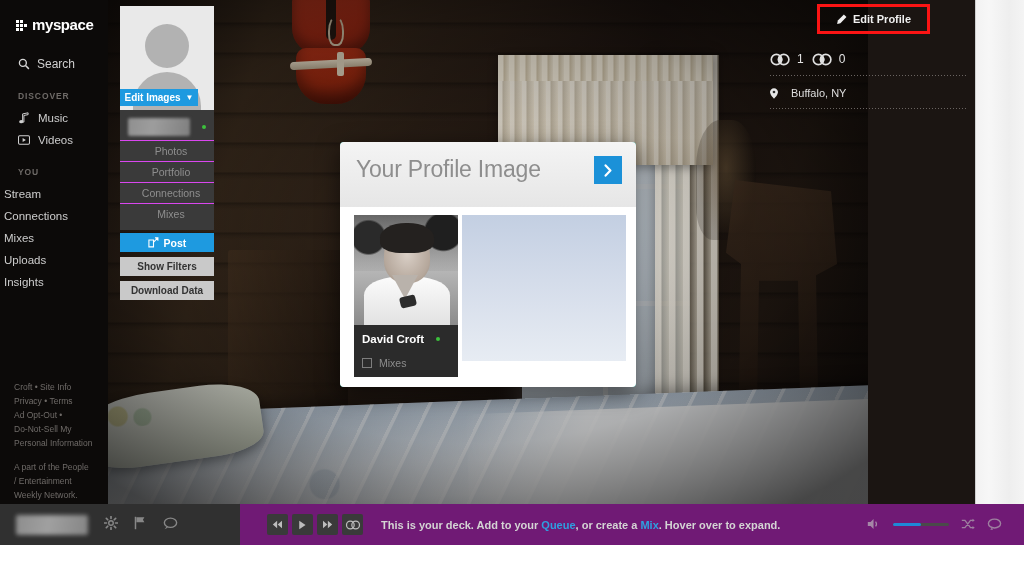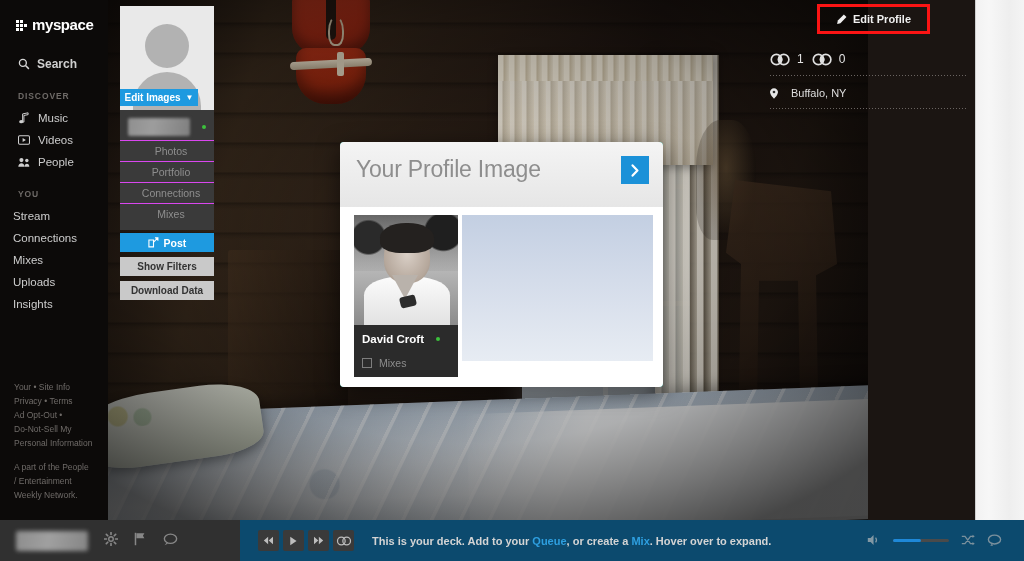--- a/index.html
+++ b/index.html
@@ -193,32 +193,32 @@
   }
   .logo .dots i{ background:#fff; width:3px; height:3px; display:block; }
   .logo .dots i.off{ background:transparent; }
   .logo .word{
     color:#fff; font-size:15px; font-weight:bold; letter-spacing:-.4px;
   }
   .side-search{
     display:flex; align-items:center; gap:7px;
     padding:4px 0 4px 18px; margin-bottom:16px; cursor:pointer;
   }
-  .side-search .lbl{ color:#cfcfcf; font-size:12px;font-weight:bold; }
+  .side-search .lbl{ color:#cfcfcf; font-size:12px; }
   .sect-title{
     color:#6e6a67; font-size:8.5px; font-weight:bold; letter-spacing:.9px;
     padding:0 0 6px 18px; text-transform:uppercase;
   }
   .nav-item{
     display:flex; align-items:center; gap:8px;
     padding:5px 0 5px 18px; cursor:pointer;
   }
   .nav-item .lbl{ color:#cdcdcd; font-size:11.5px; }
   .nav-item .ic{ width:12px; height:12px; display:inline-flex; align-items:center; justify-content:center; }
-  .nav-plain{ padding-left:13px;align-items:flex-end; }
+  .nav-plain{ padding-left:4px;align-items:flex-end; }
   .nav-plain .lbl{ color:#cdcdcd; font-size:11.5px; }
   .spacer-you{ height:16px; }
   .side-footer{
     position:absolute; left:14px; bottom:18px; width:88px;
     color:#6f6b68; font-size:8.5px; line-height:14px;
   }
   .side-footer .blk{ margin-bottom:10px; }
 
   
   .profile-card{
@@ -292,21 +292,21 @@
     height:1px; width:100%;
     background-image: linear-gradient(to right,#6a6461 50%, rgba(0,0,0,0) 0%);
     background-size: 3px 1px; background-repeat: repeat-x;
     margin-bottom:11px;
   }
   .loc-row{ display:flex; align-items:center; gap:13px; padding-bottom:9px; }
   .loc-row .lbl{ color:#dedede; font-size:11px; }
 
   
   .tut-modal{
-    position:absolute; left:340px; top:142px; width:323px; z-index:40;
+    position:absolute; left:340px; top:142px; width:296px; z-index:40;
     border-radius:4px; overflow:hidden;
     background:#14b8a6;
     box-shadow: 0 6px 22px rgba(0,0,0,.55);
   }
   .tut-head{
     background: linear-gradient(to bottom,#f4f4f4,#e6e6e6);
     padding:14px 16px 16px 16px; position:relative;
   }
   .tut-title{
     color:#8e8e8e; font-size:23px; font-weight:300; letter-spacing:-.2px;
@@ -377,23 +377,23 @@
     flex:1; margin-left:4px; height:146px;
     background: linear-gradient(to bottom,#c3cfe2 0%, #d4dcea 45%, #e7ecf3 100%);
     position:relative;
   }
   .cursor-arrow{
     position:absolute; left:128px; top:86px; width:0; height:0; z-index:45;
   }
 
   
   .player-bar{
-    position:absolute; left:0; bottom:0; width:1024px; height:41px;
-    background:#0c4a6e; z-index:50;
-    display:flex; align-items:center;
+    position:absolute; left:0; bottom:16px; width:1024px; height:41px;
+    background:#701a75; z-index:50;
+    display:flex; align-items:center;gap:9px;
   }
   .pb-left{
     width:240px; height:100%; display:flex; align-items:center; gap:16px;
     padding-left:16px; background:#303030;
   }
   .user-blur{
     width:72px; height:20px; border-radius:2px;
     background: linear-gradient(100deg,#8d8d8d,#a0a0a0 45%,#858585);
     filter: blur(2px);
   }
@@ -507,31 +507,20 @@
       <div class="nav-item">
         <span class="ic">
           <svg width="13" height="10" viewBox="0 0 14 11">
             <rect x="0.6" y="0.6" width="12.8" height="9.8" rx="1.4" fill="none" stroke="#cfcfcf" stroke-width="1.2"></rect>
             <path d="M5.4 3.2l3.8 2.3-3.8 2.3z" fill="#cfcfcf"></path>
           </svg>
         </span>
         <span class="lbl">Videos</span>
       </div>
 
-      <div class="nav-item">
-        <span class="ic">
-          <svg width="13" height="11" viewBox="0 0 14 12">
-            <circle cx="4" cy="3.2" r="2.4" fill="#cfcfcf"></circle>
-            <circle cx="10.3" cy="3.6" r="2" fill="#cfcfcf"></circle>
-            <path d="M0.4 11c0-2.6 1.6-4 3.6-4s3.6 1.4 3.6 4z" fill="#cfcfcf"></path>
-            <path d="M7.6 11c0-2.2 1.2-3.4 2.8-3.4s2.8 1.2 2.8 3.4z" fill="#cfcfcf"></path>
-          </svg>
-        </span>
-        <span class="lbl">People</span>
-      </div>
 
       <div class="spacer-you"></div>
       <div class="sect-title">YOU</div>
 
       <div class="nav-item nav-plain">
         <span class="lbl">Stream</span>
       </div>
       <div class="nav-item nav-plain">
         <span class="lbl">Connections</span>
       </div>
@@ -540,21 +529,21 @@
       </div>
       <div class="nav-item nav-plain">
         <span class="lbl">Uploads</span>
       </div>
       <div class="nav-item nav-plain">
         <span class="lbl">Insights</span>
       </div>
 
       <div class="side-footer">
         <div class="blk">
-          <div>Your  •  Site Info</div>
+          <div>Croft  •  Site Info</div>
           <div>Privacy  •  Terms</div>
           <div>Ad Opt-Out  •</div>
           <div>Do-Not-Sell My</div>
           <div>Personal Information</div>
         </div>
         <div>
           <div>A part of the People</div>
           <div>/ Entertainment</div>
           <div>Weekly Network.</div>
         </div>

